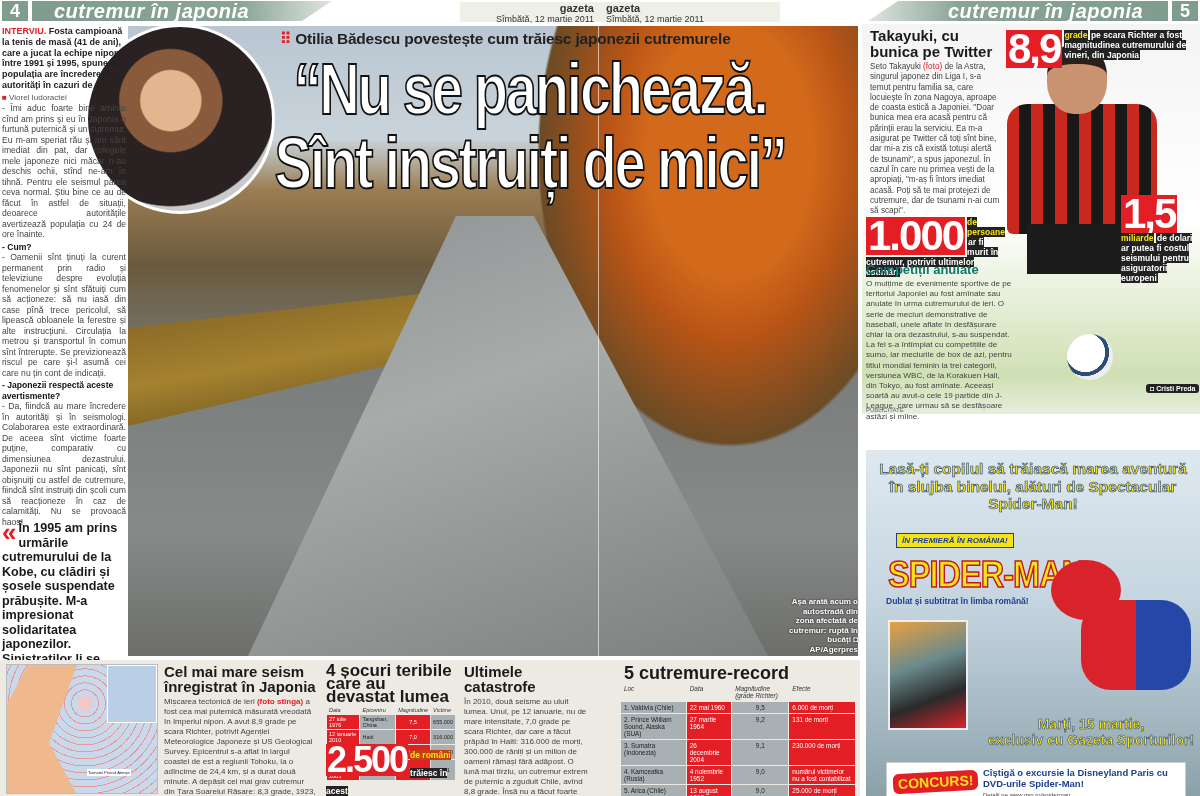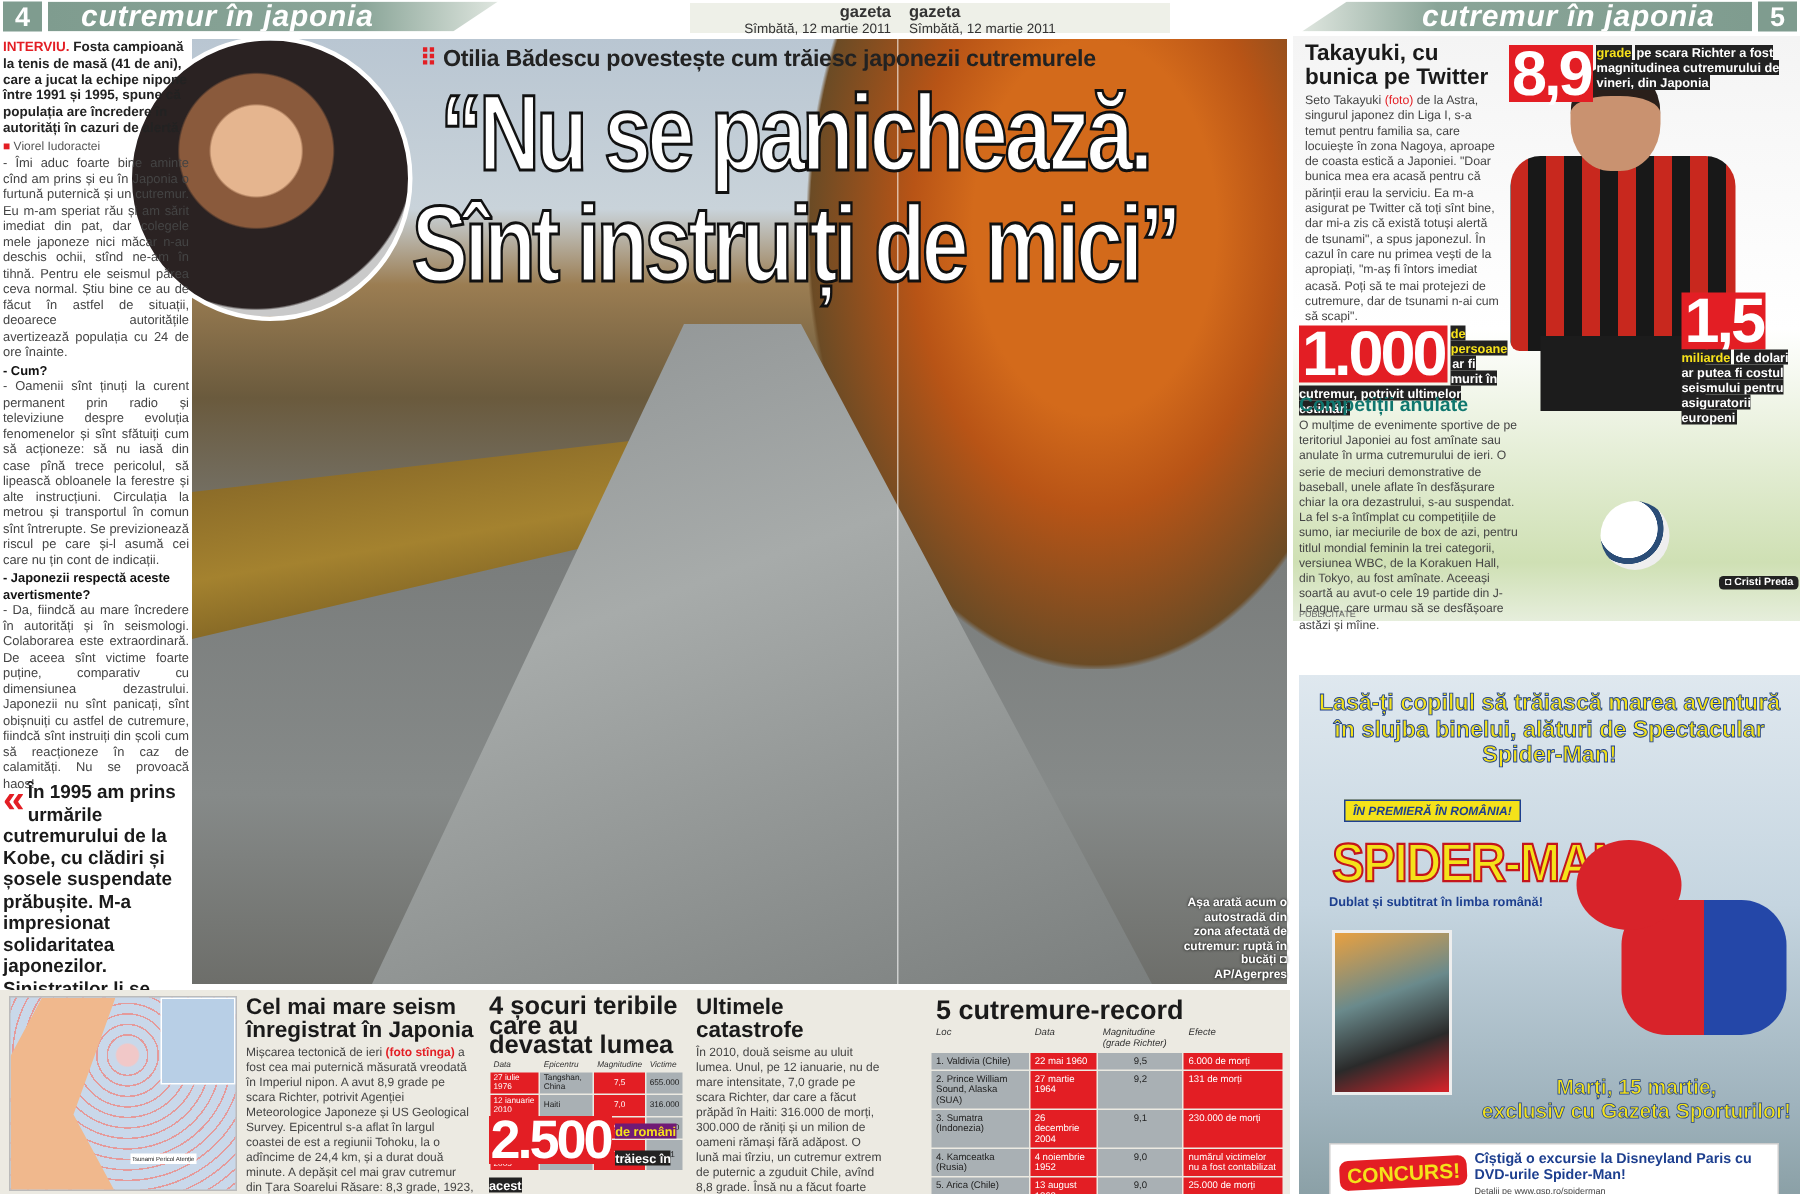--- a/index.html
+++ b/index.html
@@ -107,21 +107,21 @@
   .t4 td, .t4 th { font-size: 5.5px; padding: 1px 2px; }
   .t4 th { font-style: italic; text-align: left; color: #333; font-weight: normal; }
   .t5 td, .t5 th { font-size: 6.4px; padding: 2px 3px; vertical-align: top; }
   .t5 th { font-style: italic; text-align: left; color: #333; font-weight: normal; }
   td.g { background: #a9b0b4; color: #222; }
   td.r { background: #e31e24; color: #fff; }
   td.c { text-align: center; }
   .stat2500 { position: absolute; left: 326px; top: 744px; width: 132px; }
   .stat2500 .big { background: #e31e24; color: #fff; font: bold 36px "Liberation Sans", sans-serif; letter-spacing: -2px; line-height: 32px; padding: 0 1px; float: left; margin-right: 2px; }
   .stat2500 .s { font: bold 8.5px "Liberation Sans", sans-serif; color: #fff; line-height: 10.5px; }
-  .stat2500 .yl { color: #f7e21b; background: #701a75; }
+  .stat2500 .yl { color: #f7e21b; background: #c2410c; }
   .stat2500 .bk { background: #222; }
 </style>
 </head>
 <body>
 
 <div class="hdr hdr-left">
   <div class="pg-num">4</div>
   <div class="sec-bar">cutremur în japonia</div>
 </div>
 <div class="masthead mh-left">

